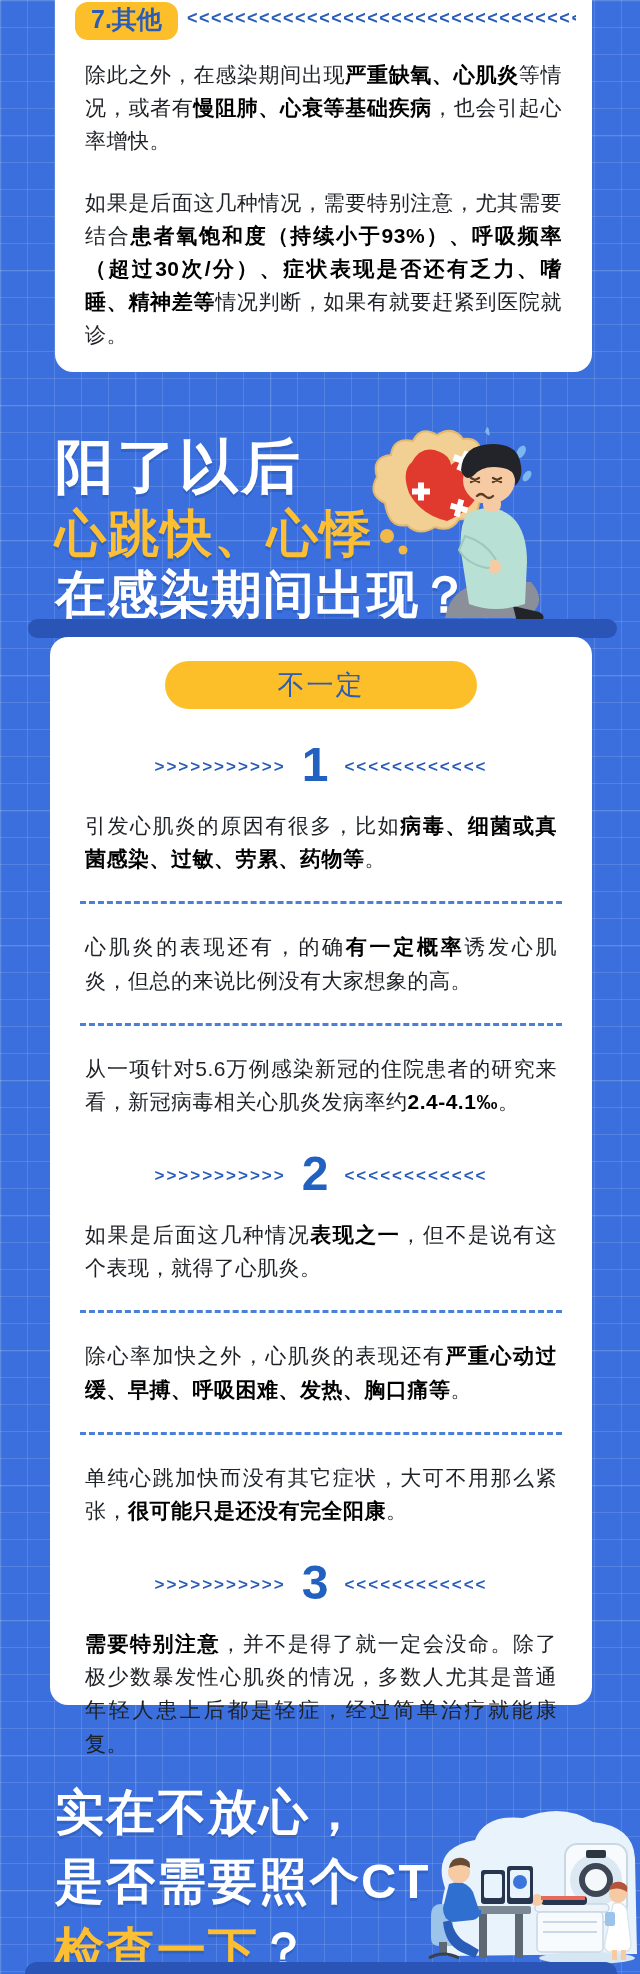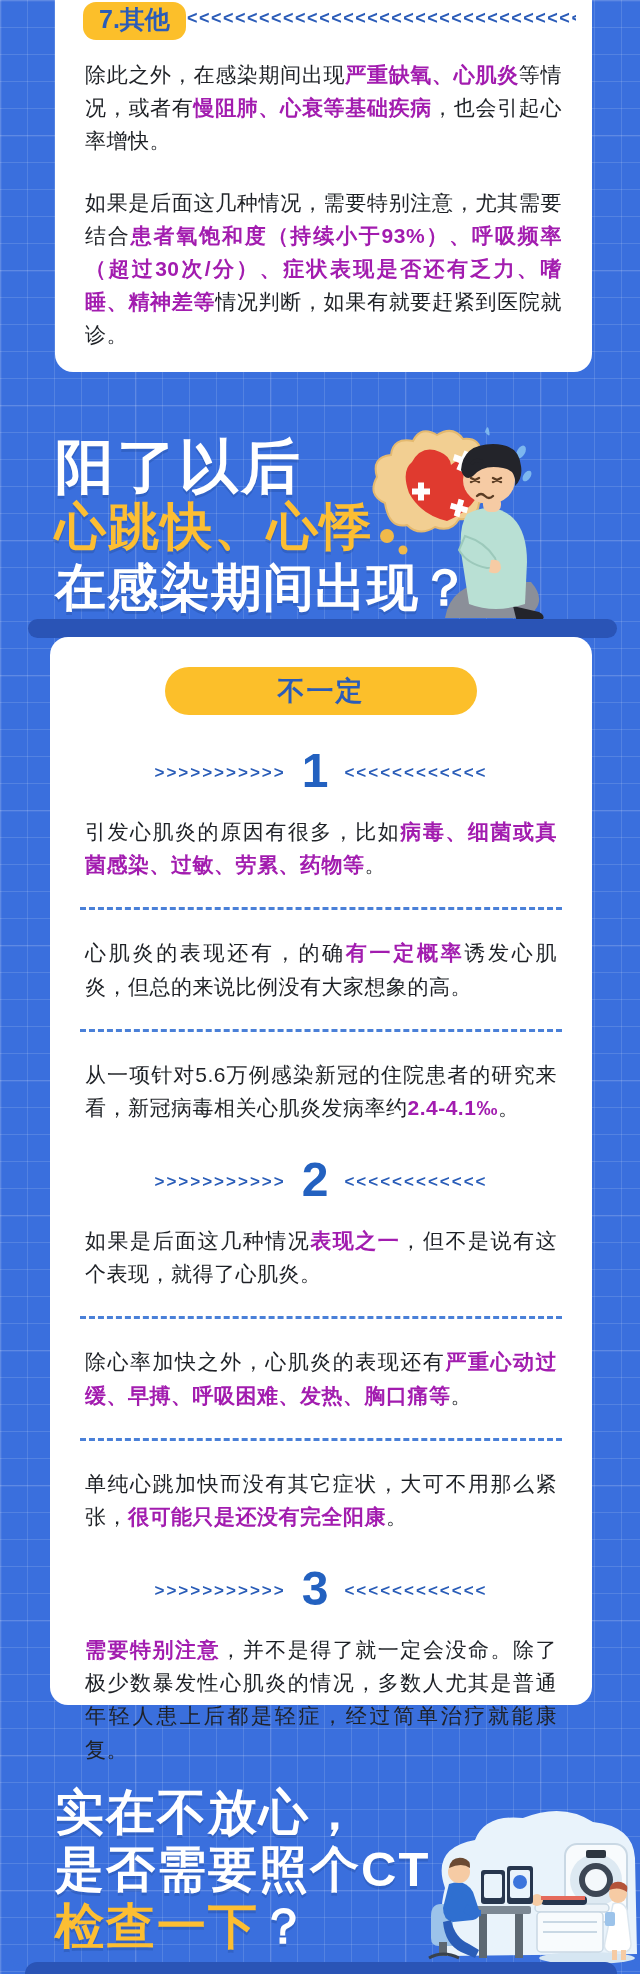--- a/index.html
+++ b/index.html
@@ -24,21 +24,21 @@
     position:absolute;
     background:#ffffff;
     left:50px;width:542px;
   }
   .card.top{
     left:55px;width:537px;
     top:0;height:372px;
     border-radius:0 0 18px 18px;
   }
   .badge{
-    position:absolute;left:28px;top:2px;
+    position:absolute;left:20px;top:2px;
     background:#fcbf2a;
     border-radius:13px;
     padding:4px 16px 6px 16px;
     font-size:25px;font-weight:900;
     color:#2b5cb8;
     line-height:1.1;
   }
   .badge-chevrons{
     position:absolute;left:132px;top:8px;right:16px;
     overflow:hidden;white-space:nowrap;
@@ -46,48 +46,48 @@
     letter-spacing:1.5px;
   }
   .para{
     position:relative;
     margin:0 30px;
     font-size:21px;line-height:1.58;
     color:#1e2126;font-weight:500;
     text-align:justify;
     letter-spacing:0.5px;
   }
-  .para .b{font-weight:900;color:#a21caf;}
+  .para .b{font-weight:900;color:#000000;}
   .top-para1{padding-top:58px;}
   .top-para2{padding-top:28px;}
   .hero-title{
     position:absolute;left:55px;top:438px;
     color:#ffffff;font-weight:900;
     line-height:1.0;
     text-shadow:0 3px 0 rgba(23,58,130,0.25);
   }
   .hero-line1{font-size:59px;letter-spacing:3px;}
-  .hero-line2{font-size:51px;letter-spacing:2px;color:#fcbe33;margin-top:4px;}
+  .hero-line2{font-size:51px;letter-spacing:2px;color:#fcbe33;margin-top:11px;}
   .hero-line3{font-size:51px;letter-spacing:1px;margin-top:10px;}
   .shadow-bar{
     position:absolute;
     background:#2a54b6;
     border-radius:10px;
     left:28px;top:619px;width:589px;height:19px;
   }
   .card.main{
     top:637px;height:1068px;
     border-radius:18px;
   }
   .pill{
-    margin:30px auto 0 auto;
+    margin:24px auto 0 auto;
     width:312px;height:48px;
     background:#fcbf2a;border-radius:24px;
     display:flex;align-items:center;justify-content:center;
-    font-size:27px;font-weight:700;color:#2b5cb8;
+    font-size:27px;font-weight:400;color:#2b5cb8;
     letter-spacing:2px;
   }
   .section-marker{
     display:flex;align-items:center;justify-content:center;
     gap:16px;
     margin:34px 20px 18px 20px;
     color:#2a5db8;
   }
   .section-marker .arrows{
     font-size:17px;font-weight:900;letter-spacing:2px;
@@ -102,21 +102,21 @@
     border:none;
     border-top:3px dashed #4a80d8;
     margin:26px 30px;
   }
   .main .para{margin:0 35px;}
   .footer-title{
     position:absolute;left:55px;top:1780px;
     color:#ffffff;font-weight:900;line-height:1.0;
     text-shadow:0 3px 0 rgba(23,58,130,0.25);
   }
-  .footer-line{font-size:49px;letter-spacing:2px;margin-top:8px;}
+  .footer-line{font-size:49px;letter-spacing:2px;margin-top:20px;}
   .footer-line:first-child{margin-top:8px;}
   .footer-line .yellow{color:#fcbe33;}
   .footer-bar{
     position:absolute;
     background:#2a54b6;
     border-radius:12px 12px 0 0;
     left:25px;top:1962px;width:592px;height:12px;
   }
   .illus{position:absolute;}
   .illus.hero{left:325px;top:418px;width:220px;height:206px;}

